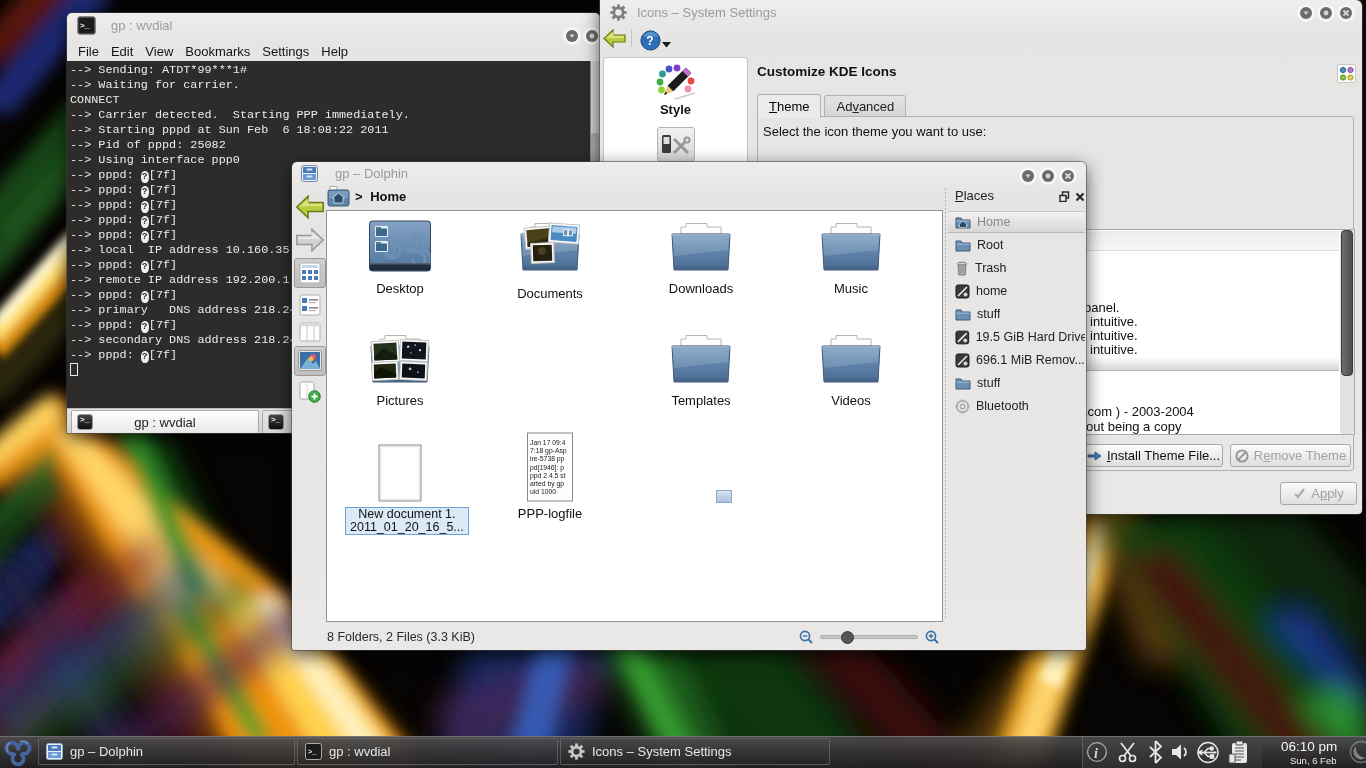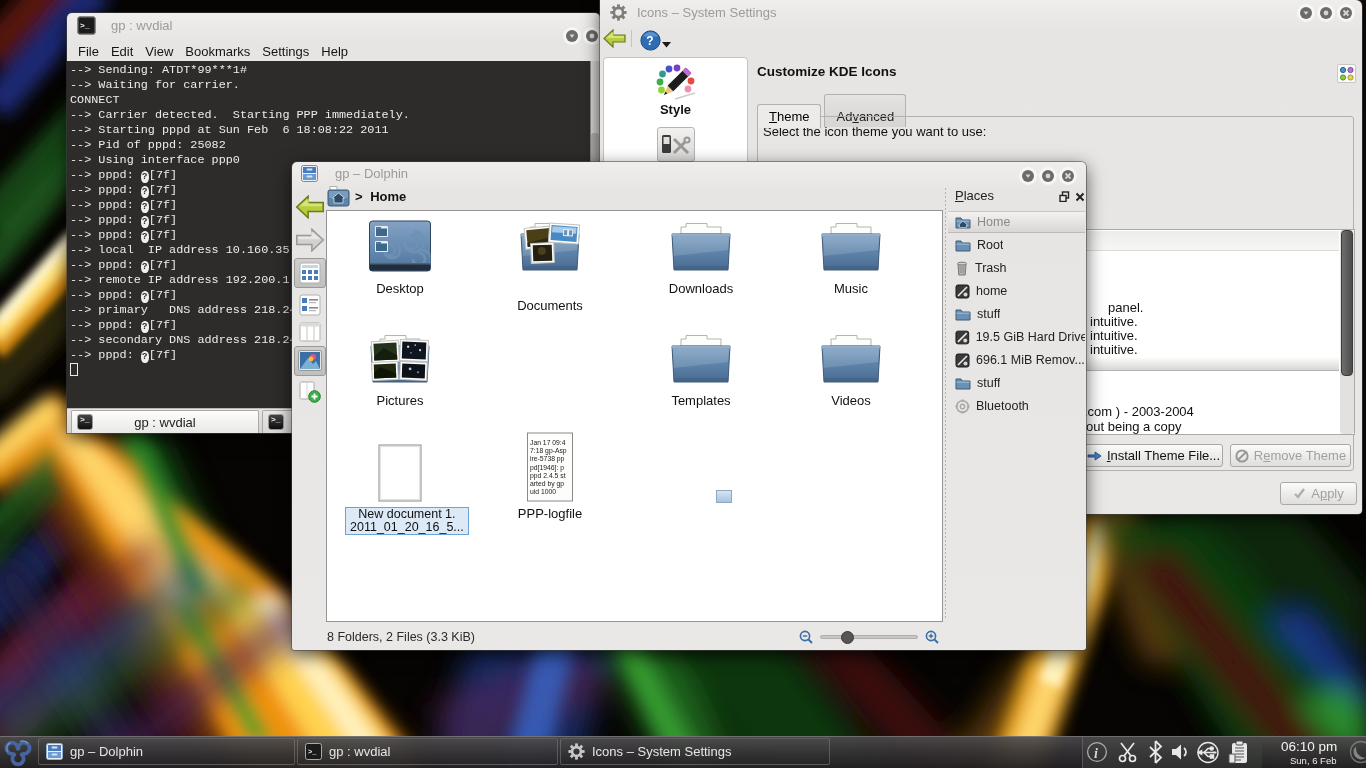--- a/index.html
+++ b/index.html
@@ -14,21 +14,21 @@
 
 #term { left:67px; top:13px; width:533px; height:420px; border-radius:5px 5px 0 0; }
 #term .screen { position:absolute; left:0; top:48px; right:0; bottom:25px; background:#2d2c2a; color:#ececea; font-family:"Liberation Mono", monospace; font-size:11.8px; line-height:15px; padding:2px 0 0 3px; white-space:pre; overflow:hidden; }
 .badchar{ display:inline-block; width:8px; height:12px; background:#f0efed; border-radius:45%; color:#2d2c2a; font-size:9px; line-height:12px; text-align:center; vertical-align:-1px; font-weight:bold;}
 .ktab { position:absolute; height:23px; display:flex; align-items:center; justify-content:center; gap:6px; font-size:13px; color:#222; background:linear-gradient(#fdfdfc,#e9e8e6); border:1px solid #aaa9a7; border-bottom:none; border-radius:2px 2px 0 0; }
 .termico { display:inline-block; width:16px; height:16px; border-radius:3px; background:linear-gradient(#454545,#0e0e0e); border:1px solid #999; position:relative; }
 .termico:after { content:">_"; position:absolute; left:2px; top:0px; font-family:"Liberation Mono",monospace; font-weight:bold; font-size:8px; color:#eee; }
 
 #syss { left:600px; top:0px; width:762px; height:514px; border-radius:0 6px 4px 4px; }
 .tab1 { display:inline-block; padding:4px 11px 4px; font-size:13px; background:#ecebe9; border:1px solid #b2b1af; border-bottom:none; border-radius:3px 3px 0 0; position:relative; z-index:2; }
-.tab2 { display:inline-block; padding:14px 11px 3px; font-size:13px; background:linear-gradient(#e4e3e1,#d6d5d3); border:1px solid #b2b1af; border-bottom:none; border-radius:3px 3px 0 0; margin-left:3px; color:#222; }
+.tab2 { display:inline-block; padding:3px 11px 3px; font-size:13px; background:linear-gradient(#e4e3e1,#d6d5d3); border:1px solid #b2b1af; border-bottom:none; border-radius:3px 3px 0 0; margin-left:3px; color:#222; }
 .btn { position:absolute; height:23px; background:linear-gradient(#fbfbfa,#dededc); border:1px solid #a9a8a6; border-radius:3px; font-size:13px; color:#111; display:flex; align-items:center; justify-content:center; gap:5px; }
 .btn.dis { color:#a2a19f; }
 
 #dolph { left:292px; top:162px; width:794px; height:488px; border-radius:5px 5px 3px 3px; }
 .ficon { position:absolute; width:110px; text-align:center; font-size:13px; color:#111; }
 .prow { position:absolute; left:0; display:flex; align-items:center; gap:6px; height:22px; font-size:12.5px; color:#222; padding-left:7px; width:137px; }
 .tbtn { position:absolute; left:3px; width:30px; display:flex; justify-content:center; }
 
 #panel { position:absolute; left:0; top:736px; width:1366px; height:32px; }
 .task { position:absolute; top:2px; height:27px; background:linear-gradient(rgba(80,78,80,.42),rgba(40,38,40,.45)); border:1px solid rgba(140,140,140,.45); border-radius:2px; display:flex; align-items:center; gap:7px; padding:0 7px; color:#e6e6e6; font-size:13px; }
@@ -273,21 +273,21 @@
         <circle cx="13.5" cy="13.5" r="2.6" fill="#e0d45a" stroke="#a89a2a"></circle>
       </svg>
   <div class="abs" style="left:157px;top:94px;"><span class="tab1"><span style="text-decoration:underline;">T</span>heme</span><span class="tab2">Ad<span style="text-decoration:underline;">v</span>anced</span></div>
   <div class="abs" style="left:157px;top:116px;width:597px;height:355px;border:1px solid #b2b1af;border-radius:0 3px 3px 3px;"></div>
   <div class="abs" style="left:163px;top:124px;font-size:13px;color:#111;">Select the icon theme you want to use:</div>
 
   <div class="abs" style="left:163px;top:229px;width:592px;height:206px;background:#fff;border:1px solid #aaa9a7;">
     <div class="abs" style="left:1px;top:1px;width:574px;height:20px;background:linear-gradient(#ededec,#f6f6f5);border-bottom:1px solid #dcdbd9;"></div>
     <div class="abs" style="left:1px;top:128px;width:574px;height:13px;background:linear-gradient(#fbfbfa,#d8d7d5);border-bottom:1px solid #b5b4b2;"></div>
   </div>
-  <div class="abs" style="left:484px;top:300px;font-size:13px;color:#111;margin-left:24px;">panel.</div>
+  <div class="abs" style="left:484px;top:300px;font-size:13px;color:#111;">panel.</div>
   <div class="abs" style="left:490px;top:314px;font-size:13px;color:#111;">intuitive.</div>
   <div class="abs" style="left:490px;top:328px;font-size:13px;color:#111;">intuitive.</div>
   <div class="abs" style="left:490px;top:342px;font-size:13px;color:#111;">intuitive.</div>
   <div class="abs" style="left:484px;top:404px;font-size:13px;color:#111;">.com ) - 2003-2004</div>
   <div class="abs" style="left:486px;top:419px;font-size:13px;color:#111;">out being a copy</div>
   <div class="abs" style="left:740px;top:230px;width:14px;height:204px;background:#e2e1df;border-radius:3px;"></div>
   <div class="abs" style="left:741px;top:230px;width:12px;height:146px;background:linear-gradient(90deg,#6e6e6e,#4c4c4c);border-radius:4px;border:1px solid #3c3c3c;"></div>
   <div class="btn" style="left:484px;top:444px;width:139px;">
         <svg width="15" height="12">
           <path d="M1 5 L8 5 L8 2 L14 6 L8 10 L8 7 L1 7 Z" fill="#4a7ab5" stroke="#2a5a90"></path>
@@ -565,21 +565,21 @@
                 <rect x="46" y="10" width="3" height="5" fill="#6b90b5"></rect>
                 <rect x="51" y="10" width="3" height="5" fill="#6b90b5"></rect>
               </g>
               <g transform="rotate(-2 24 33)">
                 <rect x="13" y="23" width="23" height="20" fill="#fdfdfc" stroke="#c5c4c2"></rect>
                 <rect x="15" y="25" width="19" height="16" fill="#242012"></rect>
                 <circle cx="24" cy="31" r="4" fill="#4a3e1e"></circle>
               </g>
             </svg>
           </div>
-          <div style="margin-top:26px;">Documents</div>
+          <div style="margin-top:14px;">Documents</div>
         </div>
         <div class="ficon" style="left:470px;top:8px;">
           <div style="height:54px;display:flex;align-items:flex-end;justify-content:center;">
             <svg width="64" height="52" viewBox="0 0 64 52">
               <defs>
                 <linearGradient id="fg" x1="0" y1="0" x2="0" y2="1">
                   <stop offset="0" stop-color="#7fa0c2"></stop>
                   <stop offset=".5" stop-color="#5e83aa"></stop>
                   <stop offset="1" stop-color="#4a6b90"></stop>
                 </linearGradient>

